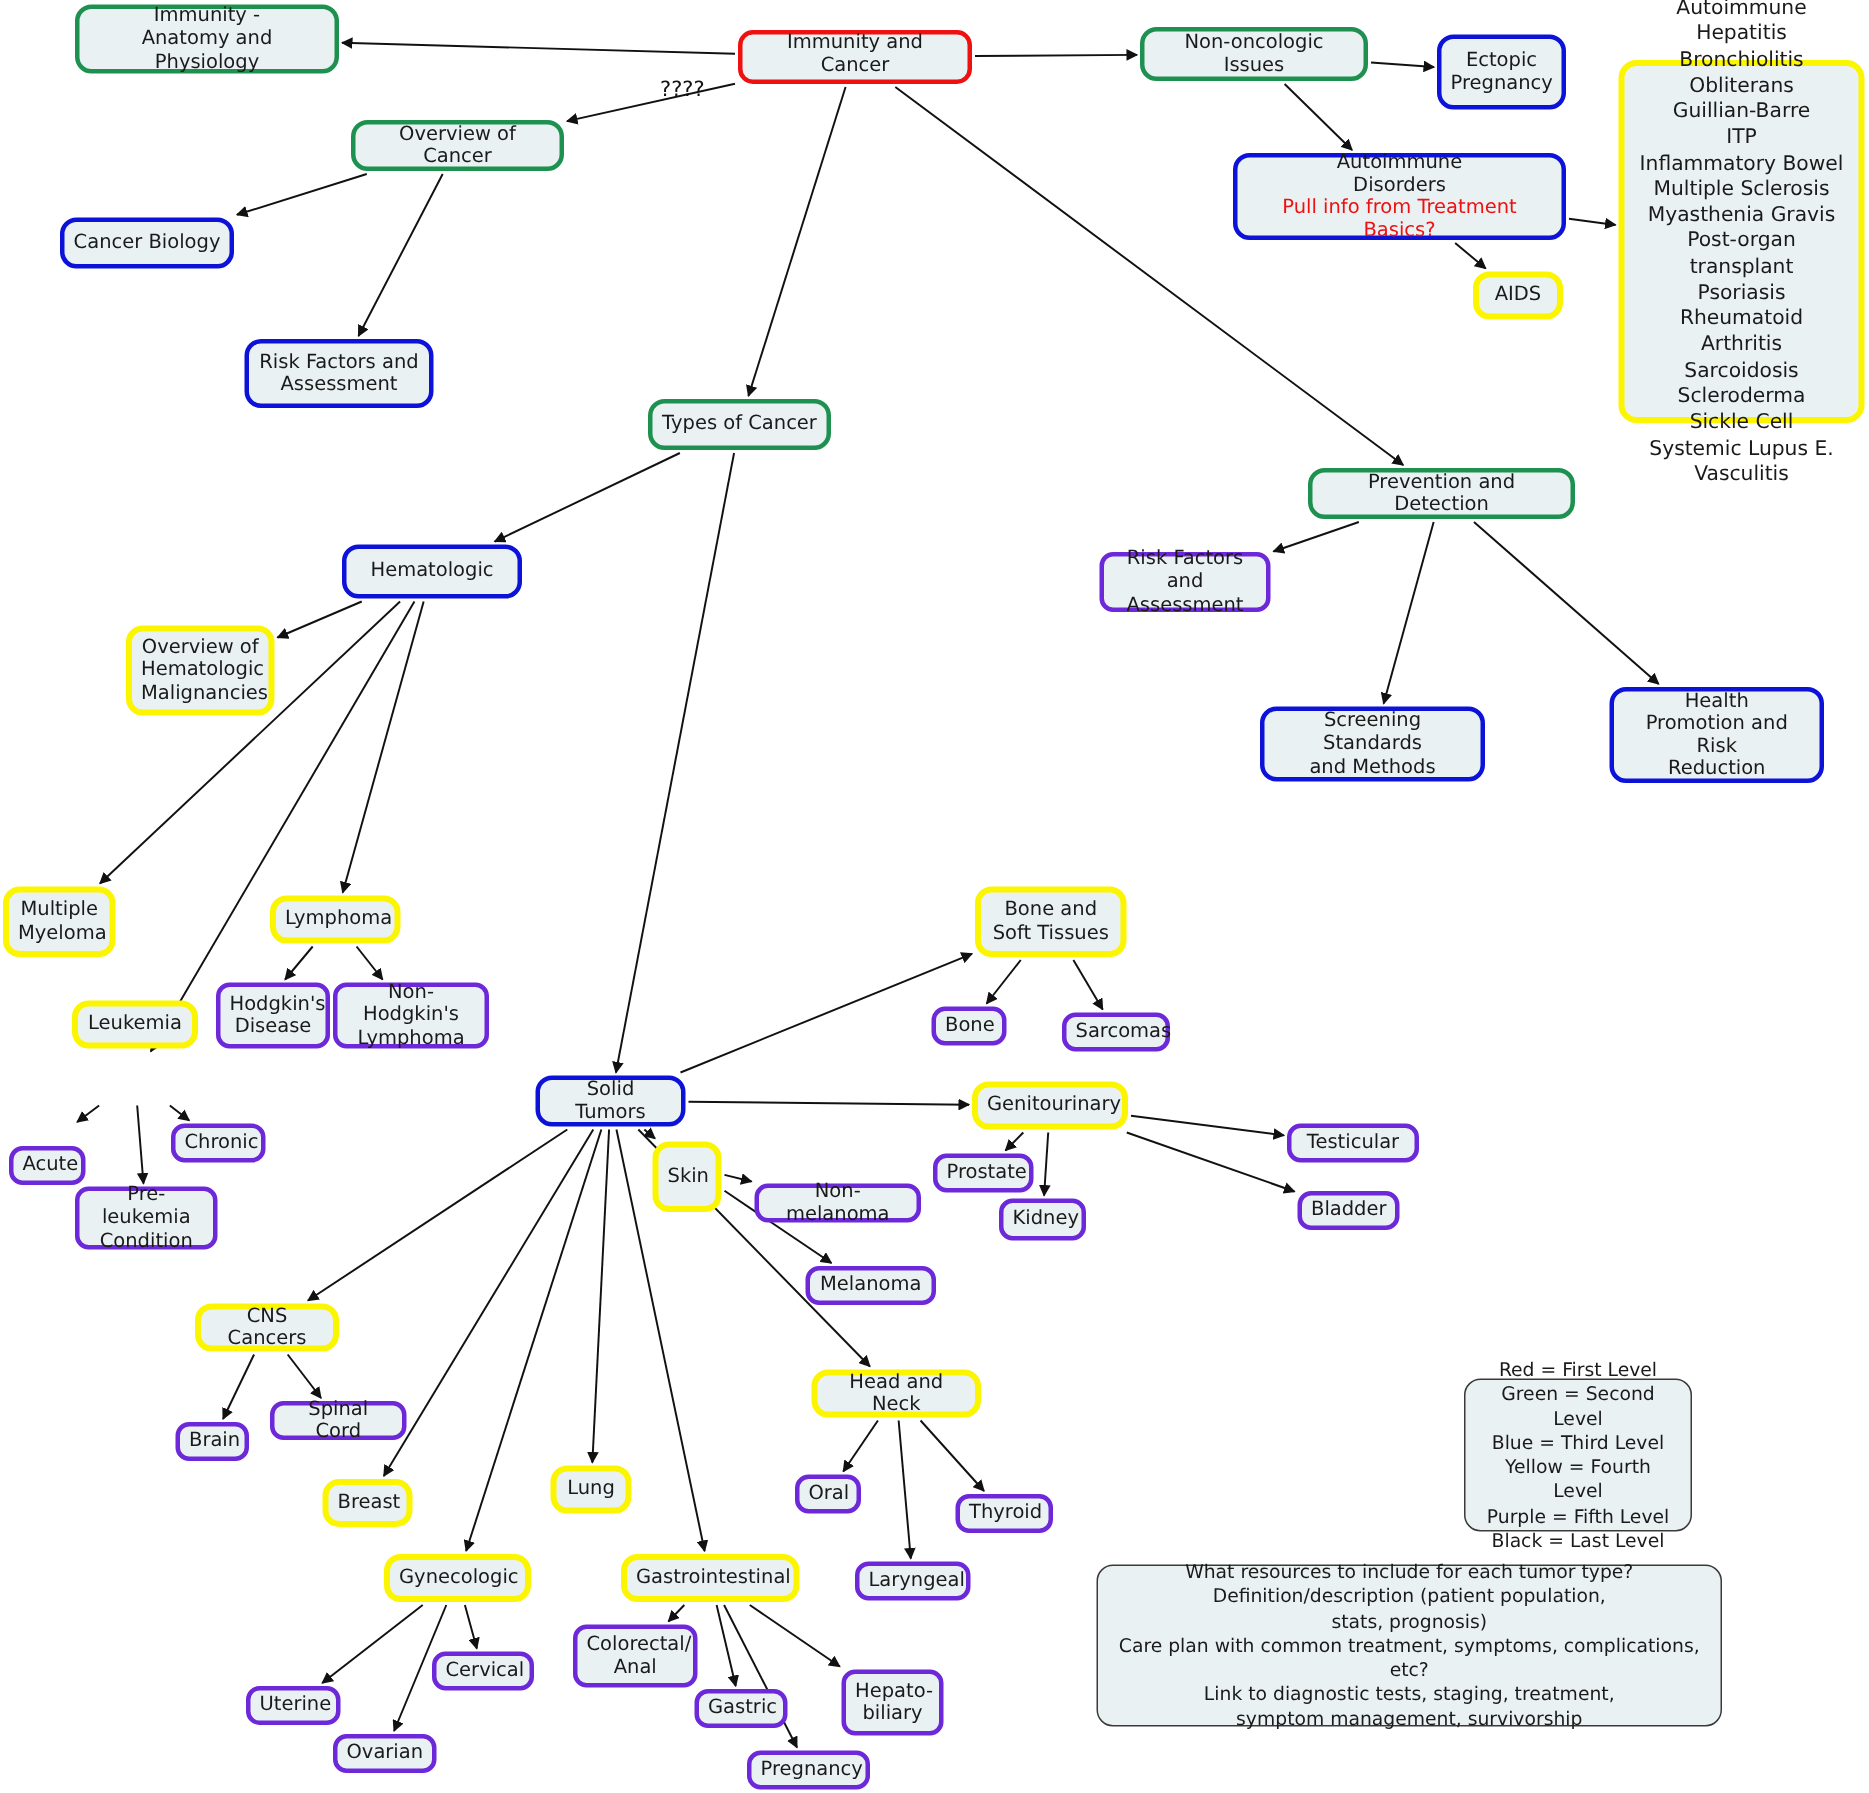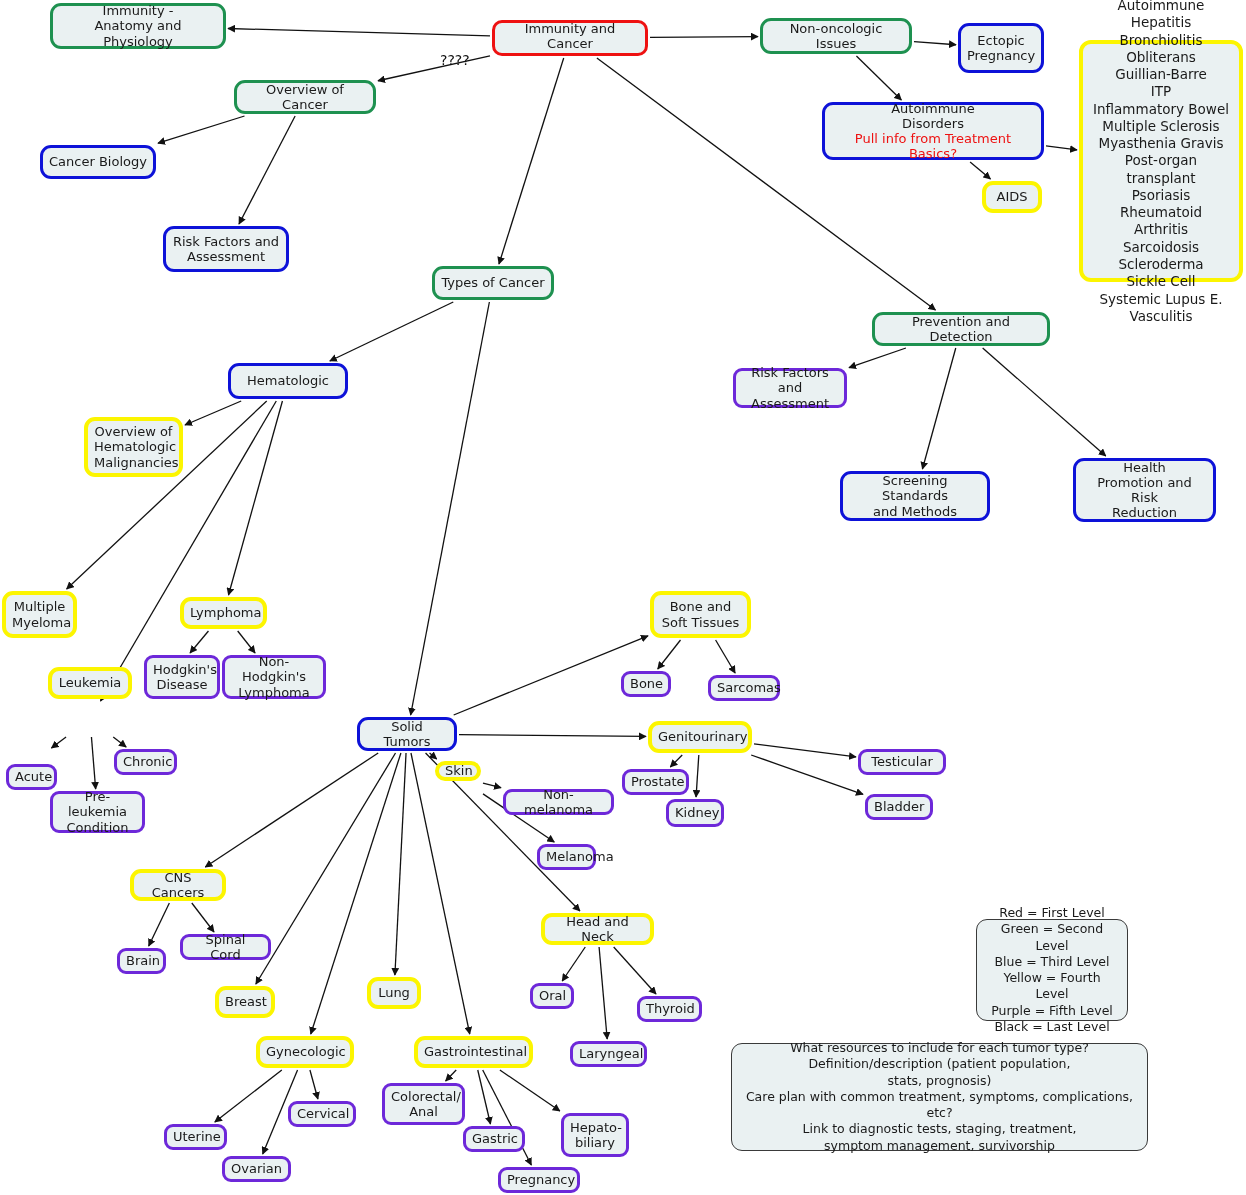--- a/index.html
+++ b/index.html
@@ -255,27 +255,27 @@
       </div>
       <div class="node lvl-black" style="left: 666px; top: 799px; width: 58px; height: 28px;">
         <span class="txt">Kidney</span>
       </div>
       <div class="node lvl-black" style="left: 858px; top: 749px; width: 88px; height: 26px;">
         <span class="txt">Testicular</span>
       </div>
       <div class="node lvl-black" style="left: 865px; top: 794px; width: 68px; height: 26px;">
         <span class="txt">Bladder</span>
       </div>
-      <div class="node lvl-yellow" style="left: 435px; top: 761px; width: 46px; height: 20px;">
+      <div class="node lvl-yellow" style="left: 435px; top: 761px; width: 46px; height: 47px;">
         <span class="txt">Skin</span>
       </div>
       <div class="node lvl-black" style="left: 503px; top: 789px; width: 111px; height: 26px;">
         <span class="txt">Non-melanoma</span>
       </div>
-      <div class="node lvl-black" style="left: 537px; top: 844px; width: 59px; height: 26px;">
+      <div class="node lvl-black" style="left: 537px; top: 844px; width: 87px; height: 26px;">
         <span class="txt">Melanoma</span>
       </div>
       <div class="node lvl-yellow" style="left: 130px; top: 869px; width: 96px; height: 32px;">
         <span class="txt">CNS Cancers</span>
       </div>
       <div class="node lvl-black" style="left: 117px; top: 948px; width: 49px; height: 26px;">
         <span class="txt">Brain</span>
       </div>
       <div class="node lvl-black" style="left: 180px; top: 934px; width: 91px; height: 26px;">
         <span class="txt">Spinal Cord</span>

